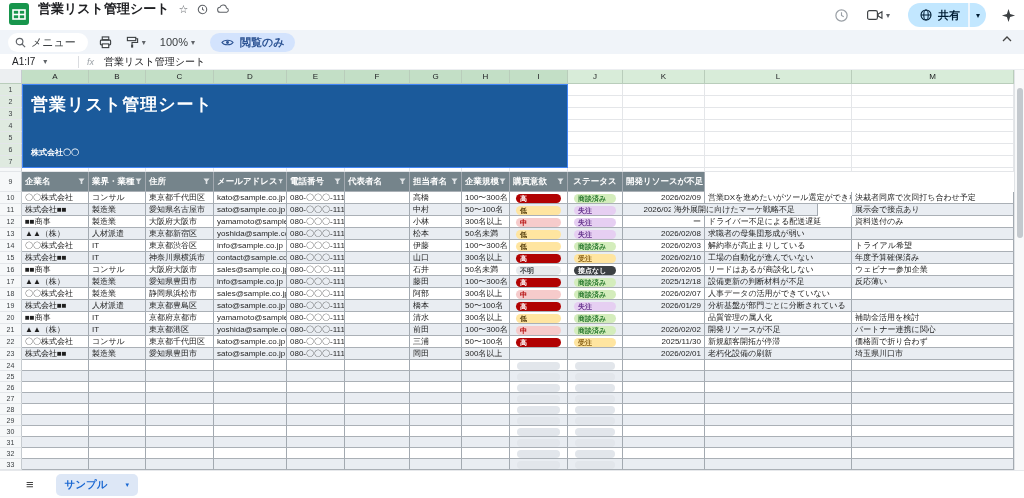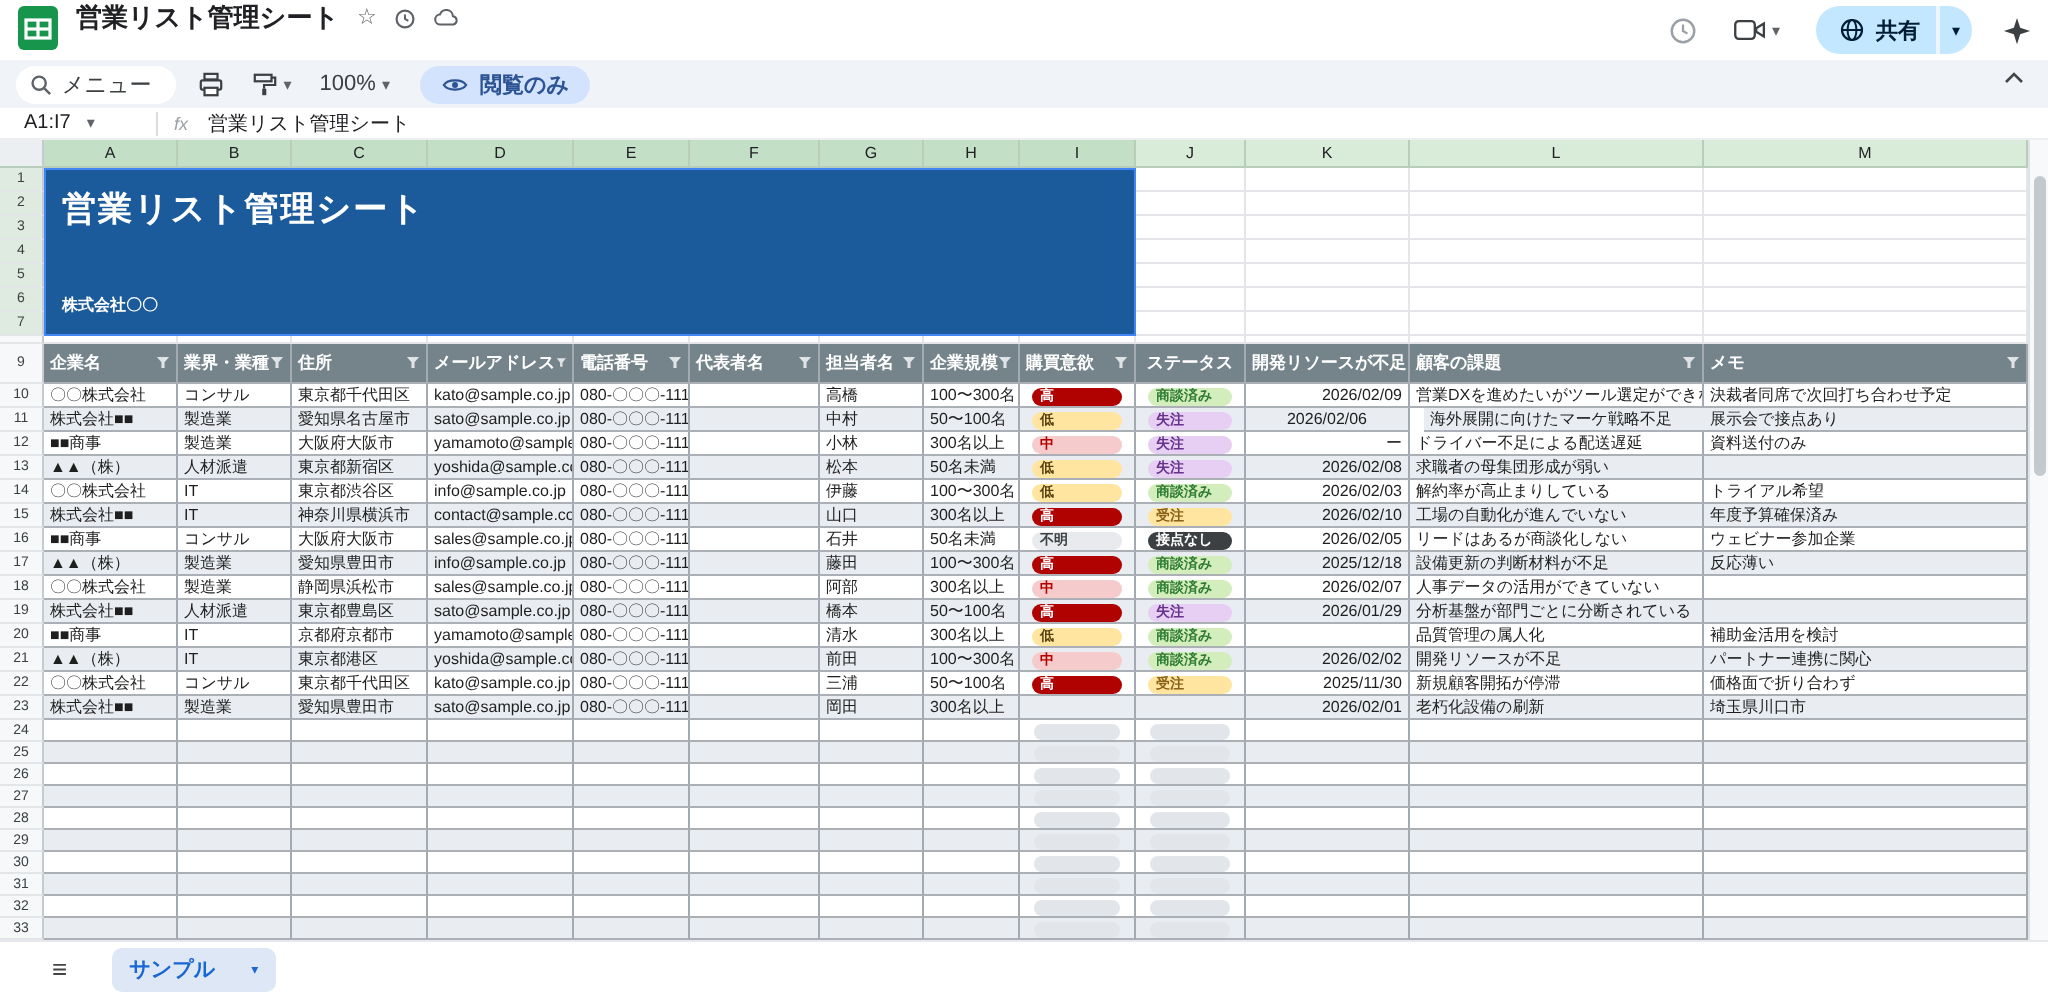--- a/index.html
+++ b/index.html
@@ -395,32 +395,20 @@
         <svg width="7" height="7" viewBox="0 0 8 8">
           <path d="M0.5 0.5h7L4.9 3.6v3.2h-1.8V3.6z" fill="#dfe3e6"></path>
         </svg>
       </div>
       <div class="c tbl th" style="left: 623px; width: 82px; line-height: 19px;">
         <span>開発リソースが不足</span>
         <svg width="7" height="7" viewBox="0 0 8 8">
           <path d="M0.5 0.5h7L4.9 3.6v3.2h-1.8V3.6z" fill="#dfe3e6"></path>
         </svg>
       </div>
-      <div class="c tbl th" style="left: 705px; width: 147px; line-height: 19px;">
-        <span>顧客の課題</span>
-        <svg width="7" height="7" viewBox="0 0 8 8">
-          <path d="M0.5 0.5h7L4.9 3.6v3.2h-1.8V3.6z" fill="#dfe3e6"></path>
-        </svg>
-      </div>
-      <div class="c tbl th" style="left: 852px; width: 162px; line-height: 19px;">
-        <span>メモ</span>
-        <svg width="7" height="7" viewBox="0 0 8 8">
-          <path d="M0.5 0.5h7L4.9 3.6v3.2h-1.8V3.6z" fill="#dfe3e6"></path>
-        </svg>
-      </div>
     </div>
     <div class="row" style="top: 108px; height: 12px;">
       <div class="gut" style="line-height: 12px;">10</div>
       <div class="c tbl" style="left: 22px; width: 67px; line-height: 11px;">〇〇株式会社</div>
       <div class="c tbl" style="left: 89px; width: 57px; line-height: 11px;">コンサル</div>
       <div class="c tbl" style="left: 146px; width: 68px; line-height: 11px;">東京都千代田区</div>
       <div class="c tbl" style="left: 214px; width: 73px; line-height: 11px;">kato@sample.co.jp</div>
       <div class="c tbl" style="left: 287px; width: 58px; line-height: 11px;">080-〇〇〇-1111</div>
       <div class="c tbl" style="left: 345px; width: 65px; line-height: 11px;"></div>
       <div class="c tbl" style="left: 410px; width: 52px; line-height: 11px;">高橋</div>
@@ -445,21 +433,21 @@
       <div class="c tbl band" style="left: 345px; width: 65px; line-height: 11px;"></div>
       <div class="c tbl band" style="left: 410px; width: 52px; line-height: 11px;">中村</div>
       <div class="c tbl band" style="left: 462px; width: 48px; line-height: 11px;">50〜100名</div>
       <div class="c tbl band" style="left: 510px; width: 58px; line-height: 11px;">
         <div class="chip" style="background: rgb(255, 229, 160); color: rgb(92, 68, 18);">低</div>
       </div>
       <div class="c tbl band" style="left: 568px; width: 55px; line-height: 11px;">
         <div class="chip" style="background: rgb(230, 207, 242); color: rgb(101, 51, 141);">失注</div>
       </div>
       <div class="c tbl band right" style="left: 623px; width: 82px; line-height: 11px; text-align: center;">2026/02/06</div>
-      <div class="c tbl band" style="left: 712px; width: 147px; line-height: 11px;">海外展開に向けたマーケ戦略不足</div>
+      <div class="c tbl band" style="left: 671px; width: 147px; line-height: 11px;">海外展開に向けたマーケ戦略不足</div>
       <div class="c tbl band" style="left: 852px; width: 162px; line-height: 11px;">展示会で接点あり</div>
     </div>
     <div class="row" style="top: 132px; height: 12px;">
       <div class="gut" style="line-height: 12px;">12</div>
       <div class="c tbl" style="left: 22px; width: 67px; line-height: 11px;">■■商事</div>
       <div class="c tbl" style="left: 89px; width: 57px; line-height: 11px;">製造業</div>
       <div class="c tbl" style="left: 146px; width: 68px; line-height: 11px;">大阪府大阪市</div>
       <div class="c tbl" style="left: 214px; width: 73px; line-height: 11px;">yamamoto@sample.co.jp</div>
       <div class="c tbl" style="left: 287px; width: 58px; line-height: 11px;">080-〇〇〇-1117</div>
       <div class="c tbl" style="left: 345px; width: 65px; line-height: 11px;"></div>

